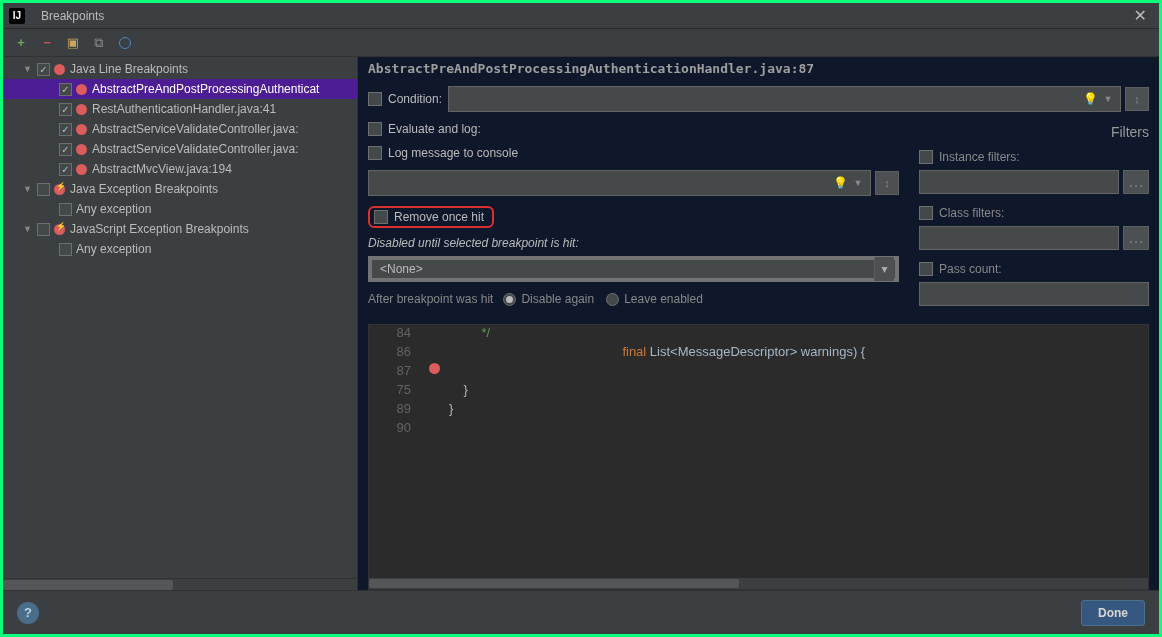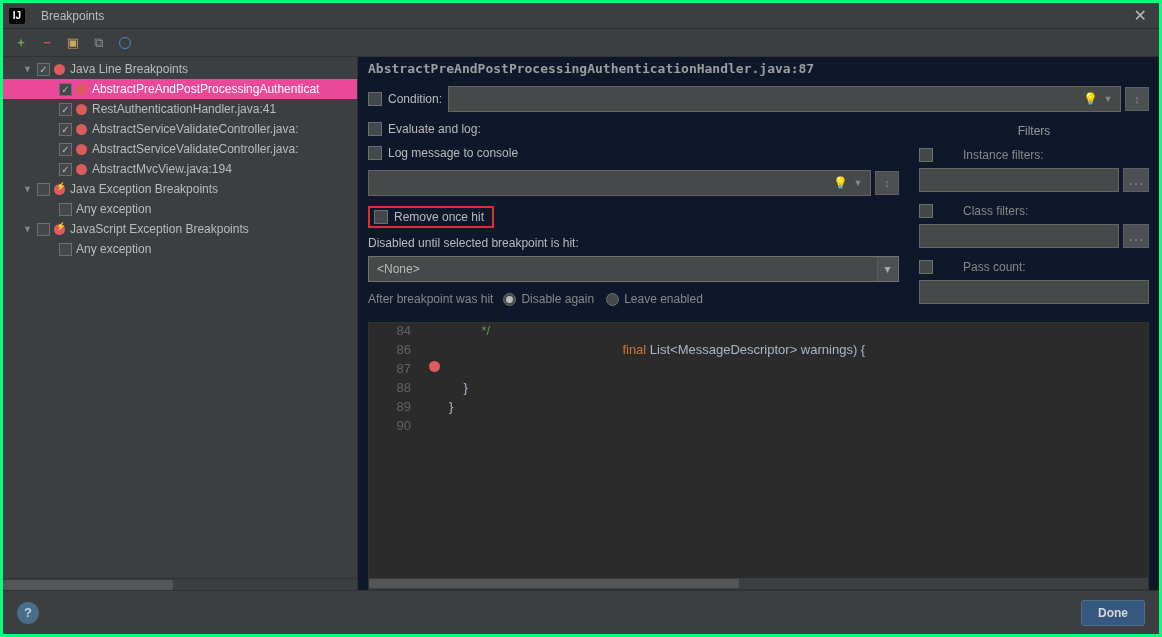--- a/index.html
+++ b/index.html
@@ -13,21 +13,21 @@
 .toolbar .icon { width: 16px; height: 16px; display: flex; align-items: center; justify-content: center; font-size: 13px; cursor: pointer; }
 .plus { color: #6ba65a; font-weight: bold; }
 .minus { color: #c75450; font-weight: bold; }
 .folder { color: #c9a560; }
 .copy-icon, .help-icon { color: #888; }
 .circle-icon { width: 12px; height: 12px; border: 1.5px solid #4a88c7; border-radius: 50%; }
 .content-area { flex: 1; display: flex; overflow: hidden; }
 .left-panel { width: 355px; background: #3c3f41; border-right: 1px solid #323232; overflow-y: hidden; position: relative; }
 .tree { padding: 2px 0; font-size: 12px; }
 .tree-item { display: flex; align-items: center; height: 20px; padding-left: 6px; color: #bbb; cursor: pointer; white-space: nowrap; overflow: hidden; }
-.tree-item.selected { background: #ec4899; color: #fff; }
+.tree-item.selected { background: #4c1d95; color: #fff; }
 .tree-item .expand { width: 12px; color: #888; font-size: 9px; margin-right: 2px; }
 .tree-item .chk { width: 13px; height: 13px; background: #43494a; border: 1px solid #6e6e6e; margin-right: 4px; display: flex; align-items: center; justify-content: center; color: #a0a0a0; font-size: 10px; }
 .tree-item .chk.checked::after { content: "✓"; color: #bababa; }
 .tree-item .bp-dot { width: 11px; height: 11px; background: #db5c5c; border-radius: 50%; margin-right: 5px; flex-shrink: 0; }
 .tree-item .exc-dot { width: 11px; height: 11px; background: #db5c5c; border-radius: 50%; margin-right: 5px; position: relative; flex-shrink: 0; }
 .tree-item .exc-dot::after { content: "⚡"; position: absolute; font-size: 8px; color: #ffcc00; left: 2px; top: -2px; }
 .tree-item.level1 { padding-left: 20px; }
 .tree-item.level2 { padding-left: 56px; }
 .left-scroll { position: absolute; bottom: 0; left: 0; right: 0; height: 12px; background: #3c3f41; border-top: 1px solid #323232; }
 .left-scroll .thumb { position: absolute; left: 0; width: 170px; height: 10px; top: 1px; background: #545657; border-radius: 2px; }
@@ -37,30 +37,30 @@
 .row { display: flex; align-items: center; margin-bottom: 10px; font-size: 12px; color: #bbb; }
 .chk2 { width: 14px; height: 14px; background: #43494a; border: 1px solid #6e6e6e; margin-right: 6px; display: inline-flex; align-items: center; justify-content: center; flex-shrink: 0; }
 .chk2.checked::after { content: "✓"; color: #bababa; font-size: 11px; }
 .radio { width: 13px; height: 13px; border: 1px solid #6e6e6e; border-radius: 50%; background: #43494a; margin: 0 5px 0 12px; display: inline-flex; align-items: center; justify-content: center; }
 .radio.sel::after { content: ""; width: 7px; height: 7px; background: #bbb; border-radius: 50%; }
 .und { text-decoration: underline; }
 .side-btn { width: 24px; height: 24px; background: #4c5052; border: 1px solid #5e6060; margin-left: 4px; display: flex; align-items: center; justify-content: center; color: #888; font-size: 11px; }
 .two-col { display: flex; gap: 20px; }
 .col-left { flex: 1; }
 .col-right { width: 230px; }
-.filters-head { color: #999; font-size: 12px; margin: 2px 0 10px 0; text-align: center; }
-.filter-row { display: flex; align-items: flex-end; margin-bottom: 6px; gap: 24px; }
+.filters-head { color: #999; font-size: 14px; margin: 2px 0 10px 0; text-align: right; }
+.filter-row { display: flex; align-items: flex-end; margin-bottom: 6px; }
 .filter-row .chk2 { margin-right: 6px; }
 .filter-row .lbl { color: #888; font-size: 12px; }
 .filter-input-row { display: flex; margin-bottom: 12px; }
 .filter-input { flex: 1; background: #45494a; border: 1px solid #646464; height: 24px; }
 .filter-btn { width: 26px; height: 24px; background: #4c5052; border: 1px solid #5e6060; margin-left: 4px; color: #888; display: flex; align-items: center; justify-content: center; }
-.highlight-box { border: 2.5px solid #d93030; border-radius: 0; padding: 2px 8px 2px 4px; display: inline-flex; align-items: center; margin-bottom: 8px; }
-.disabled-label { color: #bbb; font-size: 12px; margin-bottom: 6px; }
-.dropdown { background: #45494a; border: 1px solid #737373; height: 26px; display: flex; align-items: center; padding: 0 8px; color: #bbb; font-size: 12px; justify-content: space-between; margin-bottom: 10px; }
+.highlight-box { border: 2.5px solid #d93030; border-radius: 6px; padding: 2px 8px 2px 4px; display: inline-flex; align-items: center; margin-bottom: 8px; }
+.disabled-label { color: #bbb; font-size: 12px; margin-bottom: 6px; font-style: italic; }
+.dropdown { background: #45494a; border: 4px solid #737373; height: 26px; display: flex; align-items: center; padding: 0 8px; color: #bbb; font-size: 12px; justify-content: space-between; margin-bottom: 10px; }
 .dropdown .arrow { background: #4c5052; width: 20px; height: 24px; margin-right: -7px; display: flex; align-items: center; justify-content: center; color: #aaa; border-left: 1px solid #5c5c5c; }
 .after-hit { color: #888; font-size: 12px; display: flex; align-items: center; }
 .code-area { flex: 1; background: #2b2b2b; margin: 6px 10px 0 10px; border: 1px solid #323232; font-family: Consolas, monospace; font-size: 13px; overflow: hidden; position: relative; }
 .code-line { display: flex; height: 19px; align-items: flex-start; white-space: pre; }
 .gutter { width: 50px; text-align: right; color: #606366; padding-right: 8px; flex-shrink: 0; }
 .gutter2 { width: 30px; flex-shrink: 0; display: flex; align-items: center; justify-content: center; }
 .bp-circle { width: 11px; height: 11px; background: #db5c5c; border-radius: 50%; }
 .code-txt { color: #a9b7c6; flex: 1; overflow: hidden; }
 .kw { color: #cc7832; }
 .type { color: #a9b7c6; }
@@ -238,21 +238,21 @@
                 <div class="filter-input"></div>
               </div>
           </div>
         </div>
       </div>
 
       <div class="code-area">
         <div class="code-line"><span class="gutter">84</span><span class="gutter2"></span><span class="code-txt">         <span class="comment">*/</span></span></div>
         <div class="code-line"><span class="gutter">86</span><span class="gutter2"></span><span class="code-txt">                                                <span class="kw">final</span> List&lt;MessageDescriptor&gt; warnings) {</span></div>
         <div class="code-line"><span class="gutter">87</span><span class="gutter2"><span class="bp-circle"></span></span></div>
-        <div class="code-line"><span class="gutter">88</span><span class="gutter2"></span><span class="code-txt">    }</span></div>
+        <div class="code-line"><span class="gutter">75</span><span class="gutter2"></span><span class="code-txt">    }</span></div>
         <div class="code-line"><span class="gutter">89</span><span class="gutter2"></span><span class="code-txt">}</span></div>
         <div class="code-line"><span class="gutter">90</span><span class="gutter2"></span><span class="code-txt"></span></div>
         <div class="code-hscroll">
             <div class="thumb"></div>
           </div>
       </div>
     </div>
   </div>
 
   <div class="bottom-bar">

